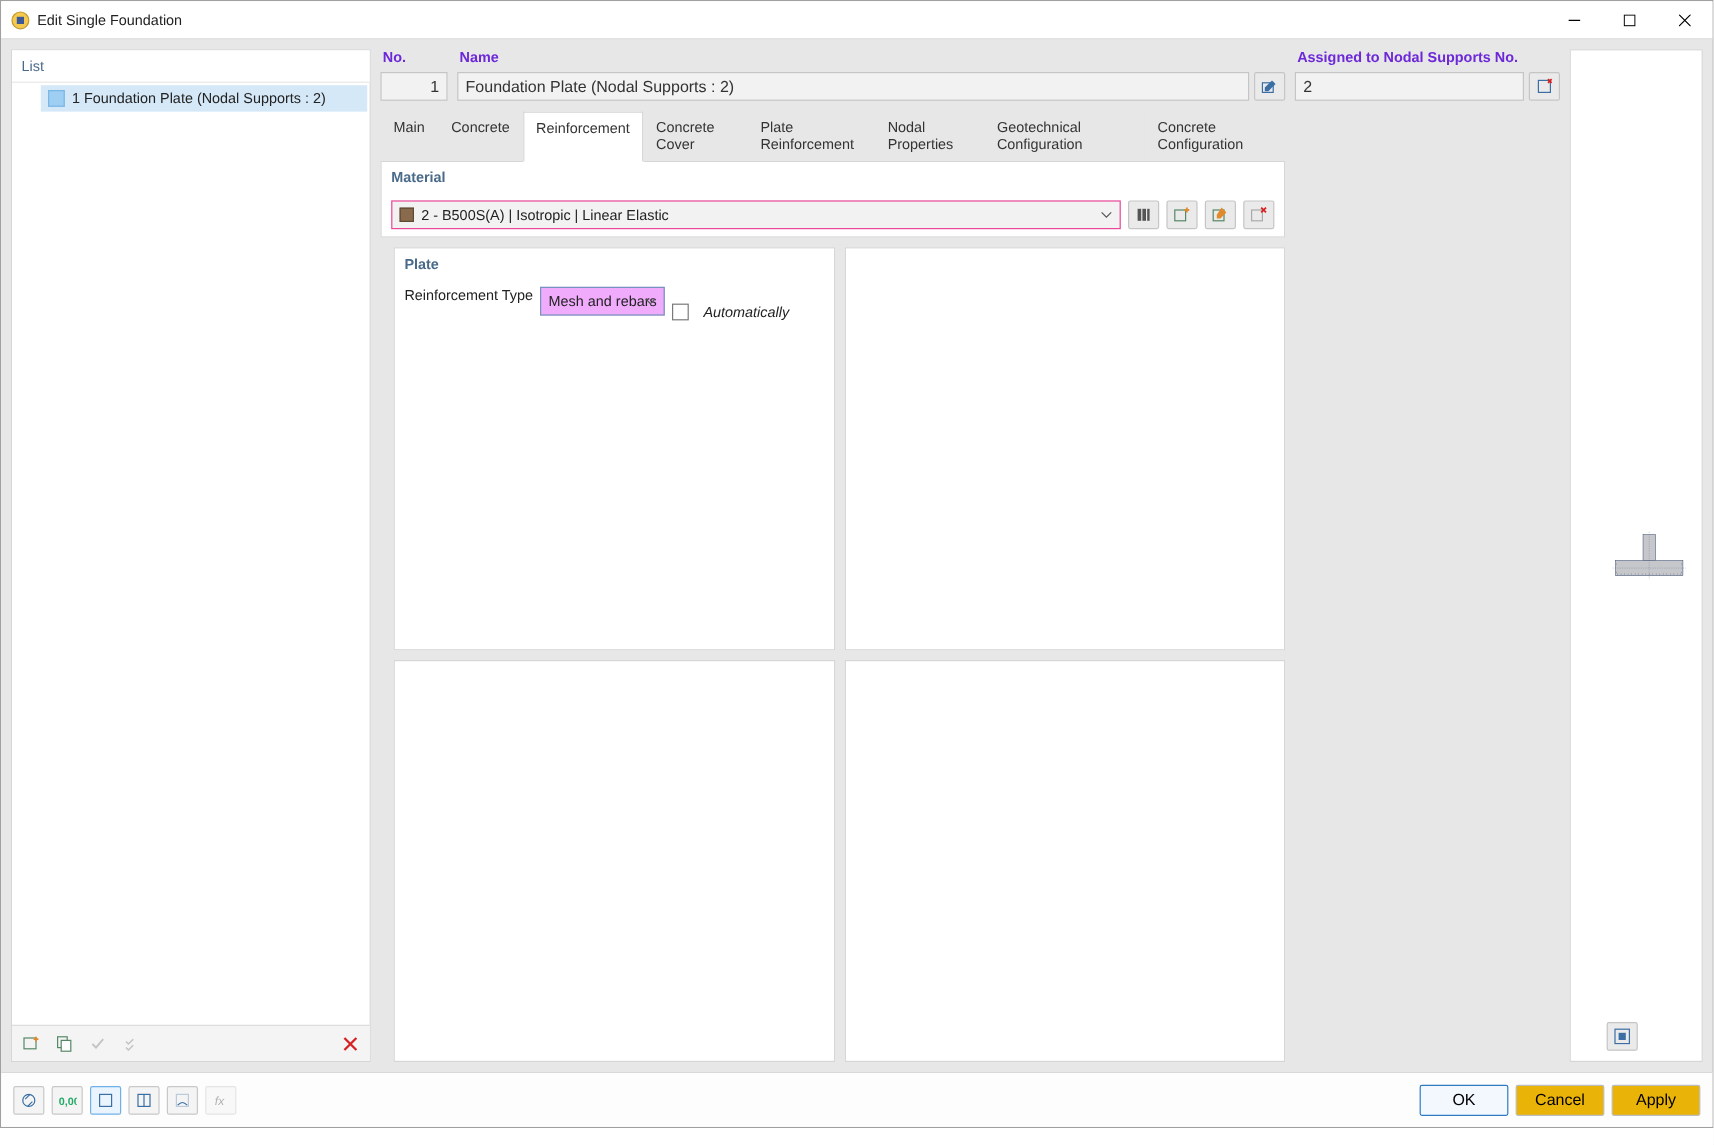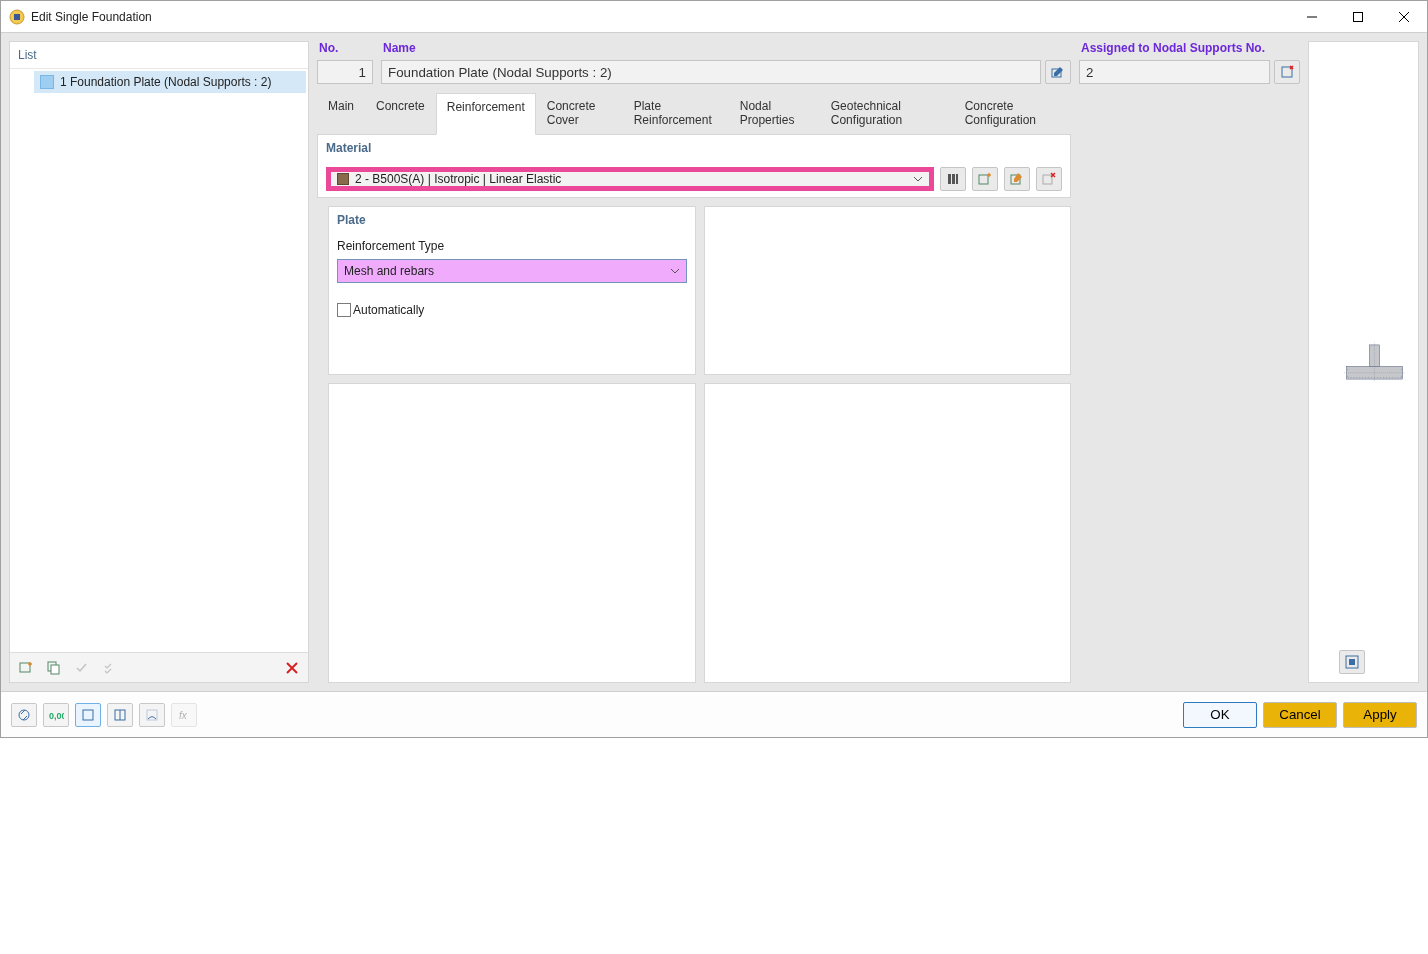--- a/index.html
+++ b/index.html
@@ -1,17 +1,17 @@
 <!DOCTYPE html>
 <html><head>
 <meta charset="utf-8">
 <style>
   html,body{margin:0;padding:0;height:100%;font-family:"Segoe UI",Tahoma,Arial,sans-serif;font-size:12px;color:#222;background:#fff;}
   *{box-sizing:border-box;}
-  .window{width:1428px;height:738px;border:1px solid #a0a0a0;display:flex;flex-direction:column;background:#fff;}
+  .window{width:1428px;height:940px;border:1px solid #a0a0a0;display:flex;flex-direction:column;background:#fff;}
   
   .titlebar{height:32px;display:flex;align-items:center;border-bottom:1px solid #d0d0d0;background:#fff;}
   .titlebar .appicon{width:16px;height:16px;margin:0 6px 0 8px;}
   .titlebar .title{flex:0 0 auto;font-size:12px;}
   .titlebar .spacer{flex:1 1 auto;}
   .winbtn{width:46px;height:31px;display:flex;align-items:center;justify-content:center;color:#000;}
   
   .body{flex:1 1 auto;display:flex;flex-direction:column;background:#e7e7e7;}
   .topgrid{flex:1 1 auto;display:flex;gap:8px;padding:8px;}
   
@@ -50,29 +50,29 @@
   
   .tabs{display:flex;background:#e7e7e7;}
   .tab{padding:6px 10px;font-size:12px;color:#333;cursor:pointer;border:1px solid transparent;background:#e7e7e7;}
   .tab.active{background:#fff;border-color:#d6d6d6;border-bottom-color:#fff;position:relative;top:1px;}
   .tab-area{flex:1;display:flex;flex-direction:column;background:#e7e7e7;border:0;}
   .tab-content{flex:1;display:flex;flex-direction:column;gap:8px;background:#e7e7e7;padding:0;}
   .section{background:#fff;border:1px solid #d6d6d6;}
   .section-hdr{font-size:12px;font-weight:600;color:#4a6a8a;padding:6px 8px;}
   .section-body{padding:6px 8px;}
   .mat-row{display:flex;align-items:center;gap:6px;}
-  .mat-select{flex:1;height:24px;border:5px solid #ec4899;background:#f2f2f2;display:flex;align-items:center;padding:0 6px;gap:6px;position:relative;}
+  .mat-select{flex:1;height:24px;border:1px solid #ec4899;background:#f2f2f2;display:flex;align-items:center;padding:0 6px;gap:6px;position:relative;}
   .swatch{width:12px;height:12px;background:#8a6a4d;border:1px solid #5e4935;}
   .chev{position:absolute;right:6px;top:50%;transform:translateY(-50%);}
   .two-col{display:flex;gap:8px;flex:1;margin-left:11px;}
   .two-col .section{flex:1;}
-  .field-col{display:flex;flex-direction:column;gap:6px;}
+  .field-col{display:flex;gap:6px;}
   .select{height:24px;border:1px solid #7394bb;background:#f0abfc;display:flex;align-items:center;padding:0 6px;position:relative;}
   .select .chev{right:6px;}
-  .chk{display:flex;align-items:center;gap:2px;margin-top:14px;}
+  .chk{display:flex;align-items:center;gap:12px;margin-top:14px;font-style:italic;}
   .chk .box{width:14px;height:14px;border:1px solid #7a7a7a;background:#fff;}
   
   .two-col.flex{min-height:300px;}
   
   .footer{height:46px;display:flex;align-items:center;gap:6px;padding:6px 10px;border-top:1px solid #d0d0d0;background:#fdfdfd;}
   .footer .spacer{flex:1;}
   .btn{min-width:74px;height:26px;border:1px solid #bdbdbd;background:#eab308;border-radius:2px;padding:0 14px;display:flex;align-items:center;justify-content:center;}
   .btn.primary{border-color:#2f7bc2;background:#f3f8ff;}
   .smallbtn{width:26px;height:24px;border:1px solid #c8c8c8;background:#f4f4f4;display:flex;align-items:center;justify-content:center;border-radius:2px;}
   

